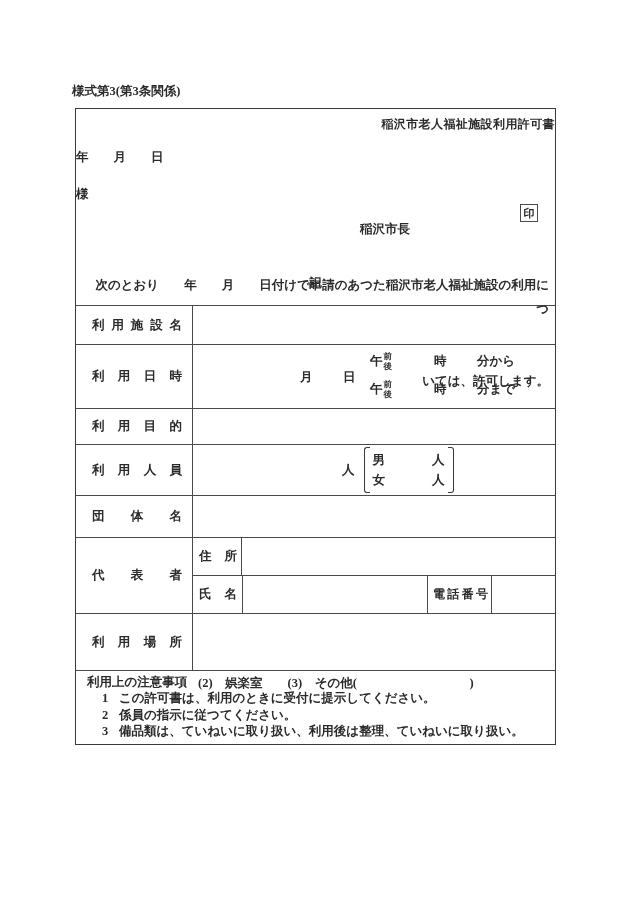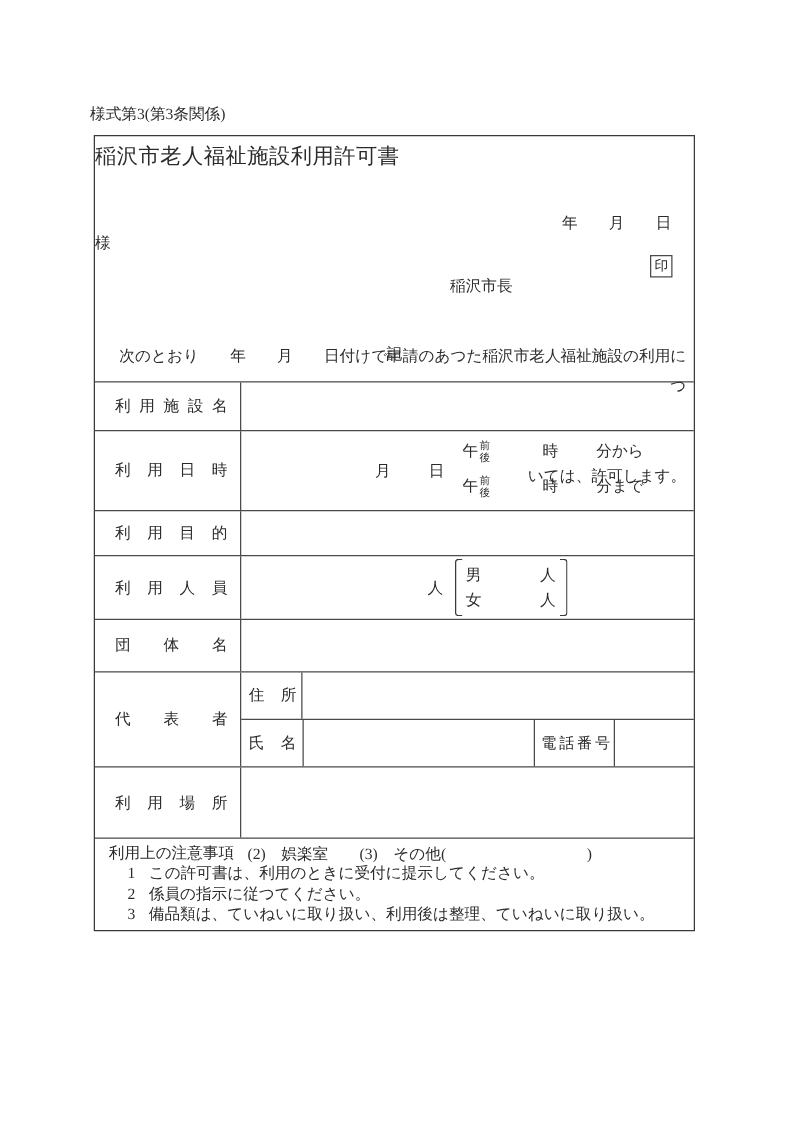--- a/index.html
+++ b/index.html
@@ -1,32 +1,32 @@
 <!DOCTYPE html>
 <html><head>
 <meta charset="utf-8">
 <style>
   html,body{margin:0;padding:0;background:#ffffff;}
   .page{
     position:relative;width:630px;height:915px;background:#ffffff;
     font-family:"Liberation Serif","DejaVu Serif",serif;
-    color:#2b2b2b;font-size:12.5px;overflow:hidden;
+    color:#2b2b2b;font-size:12.5px;overflow:hidden;font-weight:bold;
   }
   .abs{position:absolute;}
   .form-label{left:72px;top:83px;font-size:12.5px;}
   .formbox{
     left:75px;top:108px;width:481px;box-sizing:border-box;
     border:1.5px solid #3a3a3a;background:#fff;
   }
   
   .hdr{position:relative;height:196px;}
   .hdr .line{position:absolute;left:0;right:0;height:17px;line-height:17px;white-space:pre;}
-  .t-title{top:7px;text-align:left;font-size:17px;letter-spacing:0.4px;}
+  .t-title{top:7px;text-align:right;font-size:12px;letter-spacing:0.4px;}
   .t-directive{top:30px;text-align:right;padding-right:18px;}
-  .t-date{top:61px;text-align:right;padding-right:18px;}
+  .t-date{top:40px;padding-right:18px;}
   .t-sama{top:77px;left:102px;right:auto;}
   .t-mayorline{top:95px;height:19px;}
   .mayor{position:absolute;left:284px;}
   .seal{
     position:absolute;left:444px;top:0;width:16px;height:16px;
     border:1px solid #4a4a4a;font-size:11px;line-height:16px;text-align:center;
   }
   .t-para{top:116px;left:2px;right:6px;height:52px;line-height:24px;white-space:pre-wrap;}
   .t-para .ind{text-indent:16px;}
   .t-ki{top:166px;text-align:center;}

